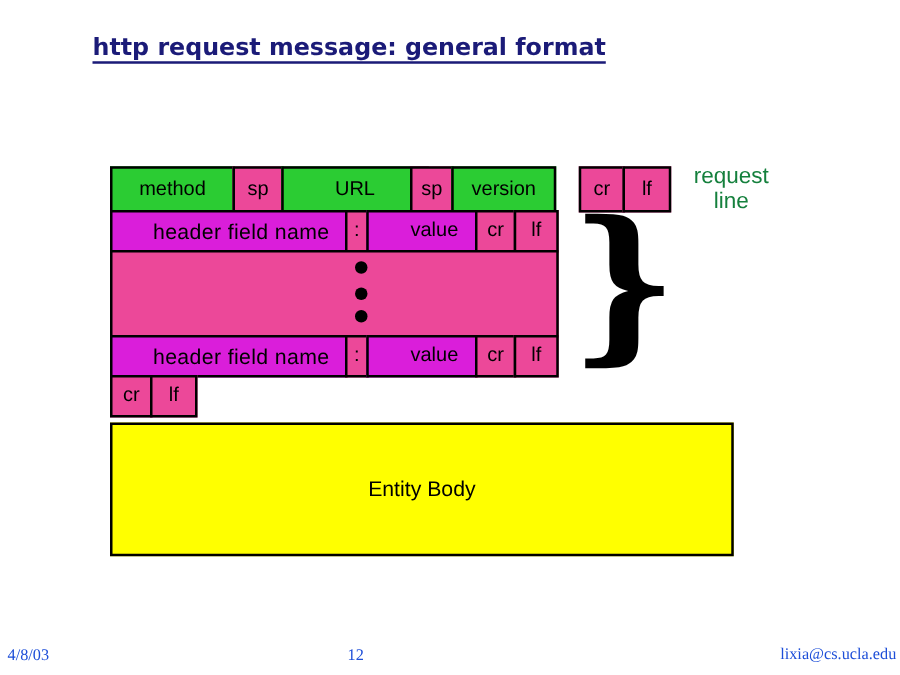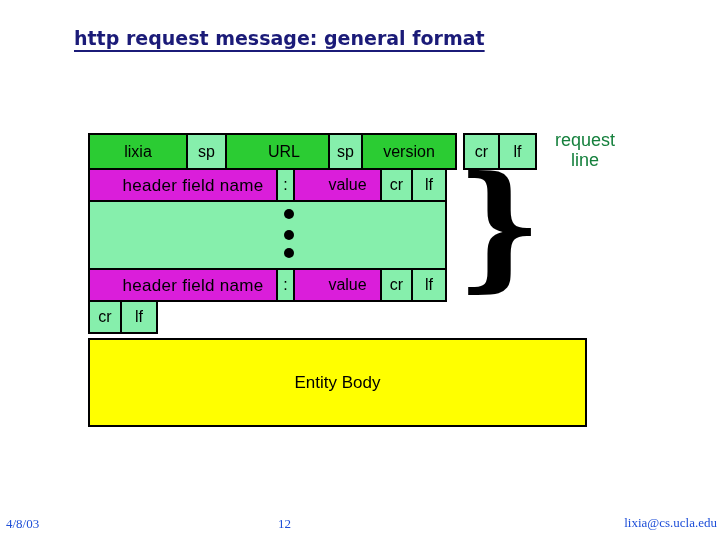--- a/index.html
+++ b/index.html
@@ -3,21 +3,21 @@
 <meta charset="utf-8">
 <style>
   html,body{margin:0;padding:0;background:#fff;}
   .slide{position:relative;width:720px;height:540px;background:#ffffff;overflow:hidden;
          font-family:"Liberation Sans",sans-serif;}
   .title{position:absolute;left:74px;top:27px;margin:0;
          font-family:"DejaVu Sans",sans-serif;font-size:19px;font-weight:700;
          color:#1b1b78;letter-spacing:0px;
          text-decoration:underline;text-decoration-thickness:2px;text-underline-offset:5px;
          white-space:nowrap;}
-  .cell{position:absolute;box-sizing:border-box;border:2px solid #000;background:#86efac;
+  .cell{position:absolute;box-sizing:border-box;border:2px solid #000;background:#ec4899;
         display:flex;align-items:center;justify-content:center;
         font-size:16px;line-height:1;color:#000;white-space:nowrap;}
   .green{background:#2bcc33;}
   .magenta{background:#da1eda;padding-left:20px;}
   .yellow{background:#ffff00;}
   .hfn{font-size:17px;letter-spacing:0.3px;}
   .entity{font-size:17px;}
   .annot{position:absolute;color:#15803d;font-size:18px;line-height:20px;
          text-align:center;white-space:pre-line;}
   .brace{position:absolute;left:456px;top:170px;width:46px;height:128px;
@@ -27,25 +27,25 @@
   .footer-text{position:absolute;font-family:"Liberation Serif",serif;
                font-size:13px;color:#1d4ed8;white-space:nowrap;}
 </style>
 </head>
 <body>
 
 <div class="slide">
 
   <h1 class="title">http request message: general format</h1>
 
-  <div class="cell green" style="left:88px;top:133px;width:100px;height:37px">lixia</div>
+  <div class="cell green" style="left:88px;top:133px;width:100px;height:37px">method</div>
   <div class="cell" style="left:186px;top:133px;width:41px;height:37px">sp</div>
   <div class="cell green" style="left:225px;top:133px;width:118px;height:37px">URL</div>
   <div class="cell" style="left:328px;top:133px;width:35px;height:37px">sp</div>
-  <div class="cell green" style="left:361px;top:133px;width:96px;height:37px">version</div>
+  <div class="cell green" style="left:361px;top:133px;width:84px;height:37px">version</div>
   <div class="cell" style="left:463px;top:133px;width:37px;height:37px">cr</div>
   <div class="cell" style="left:498px;top:133px;width:39px;height:37px">lf</div>
 
   <div class="annot" style="left:535px;top:130px;width:100px;">request
 line</div>
 
   <div class="cell magenta hfn" style="left:88px;top:168px;width:190px;height:34px">header field name</div>
   <div class="cell" style="left:276px;top:168px;width:19px;height:34px">:</div>
   <div class="cell magenta" style="left:293px;top:168px;width:89px;height:34px">value</div>
   <div class="cell" style="left:380px;top:168px;width:33px;height:34px">cr</div>
@@ -60,19 +60,19 @@
   <div class="cell" style="left:276px;top:268px;width:19px;height:34px">:</div>
   <div class="cell magenta" style="left:293px;top:268px;width:89px;height:34px">value</div>
   <div class="cell" style="left:380px;top:268px;width:33px;height:34px">cr</div>
   <div class="cell" style="left:411px;top:268px;width:36px;height:34px">lf</div>
 
   <div class="brace">}</div>
 
   <div class="cell" style="left:88px;top:300px;width:34px;height:34px">cr</div>
   <div class="cell" style="left:120px;top:300px;width:38px;height:34px">lf</div>
 
-  <div class="cell yellow entity" style="left:88px;top:338px;width:499px;height:89px">Entity Body</div>
+  <div class="cell yellow entity" style="left:88px;top:338px;width:499px;height:107px">Entity Body</div>
 
   <div class="footer-text" style="left:6px;top:516px">4/8/03</div>
   <div class="footer-text" style="left:0;top:516px;width:569px;text-align:center">12</div>
   <div class="footer-text" style="right:3px;top:515px">lixia@cs.ucla.edu</div>
 
 </div>
 
 </body></html>

